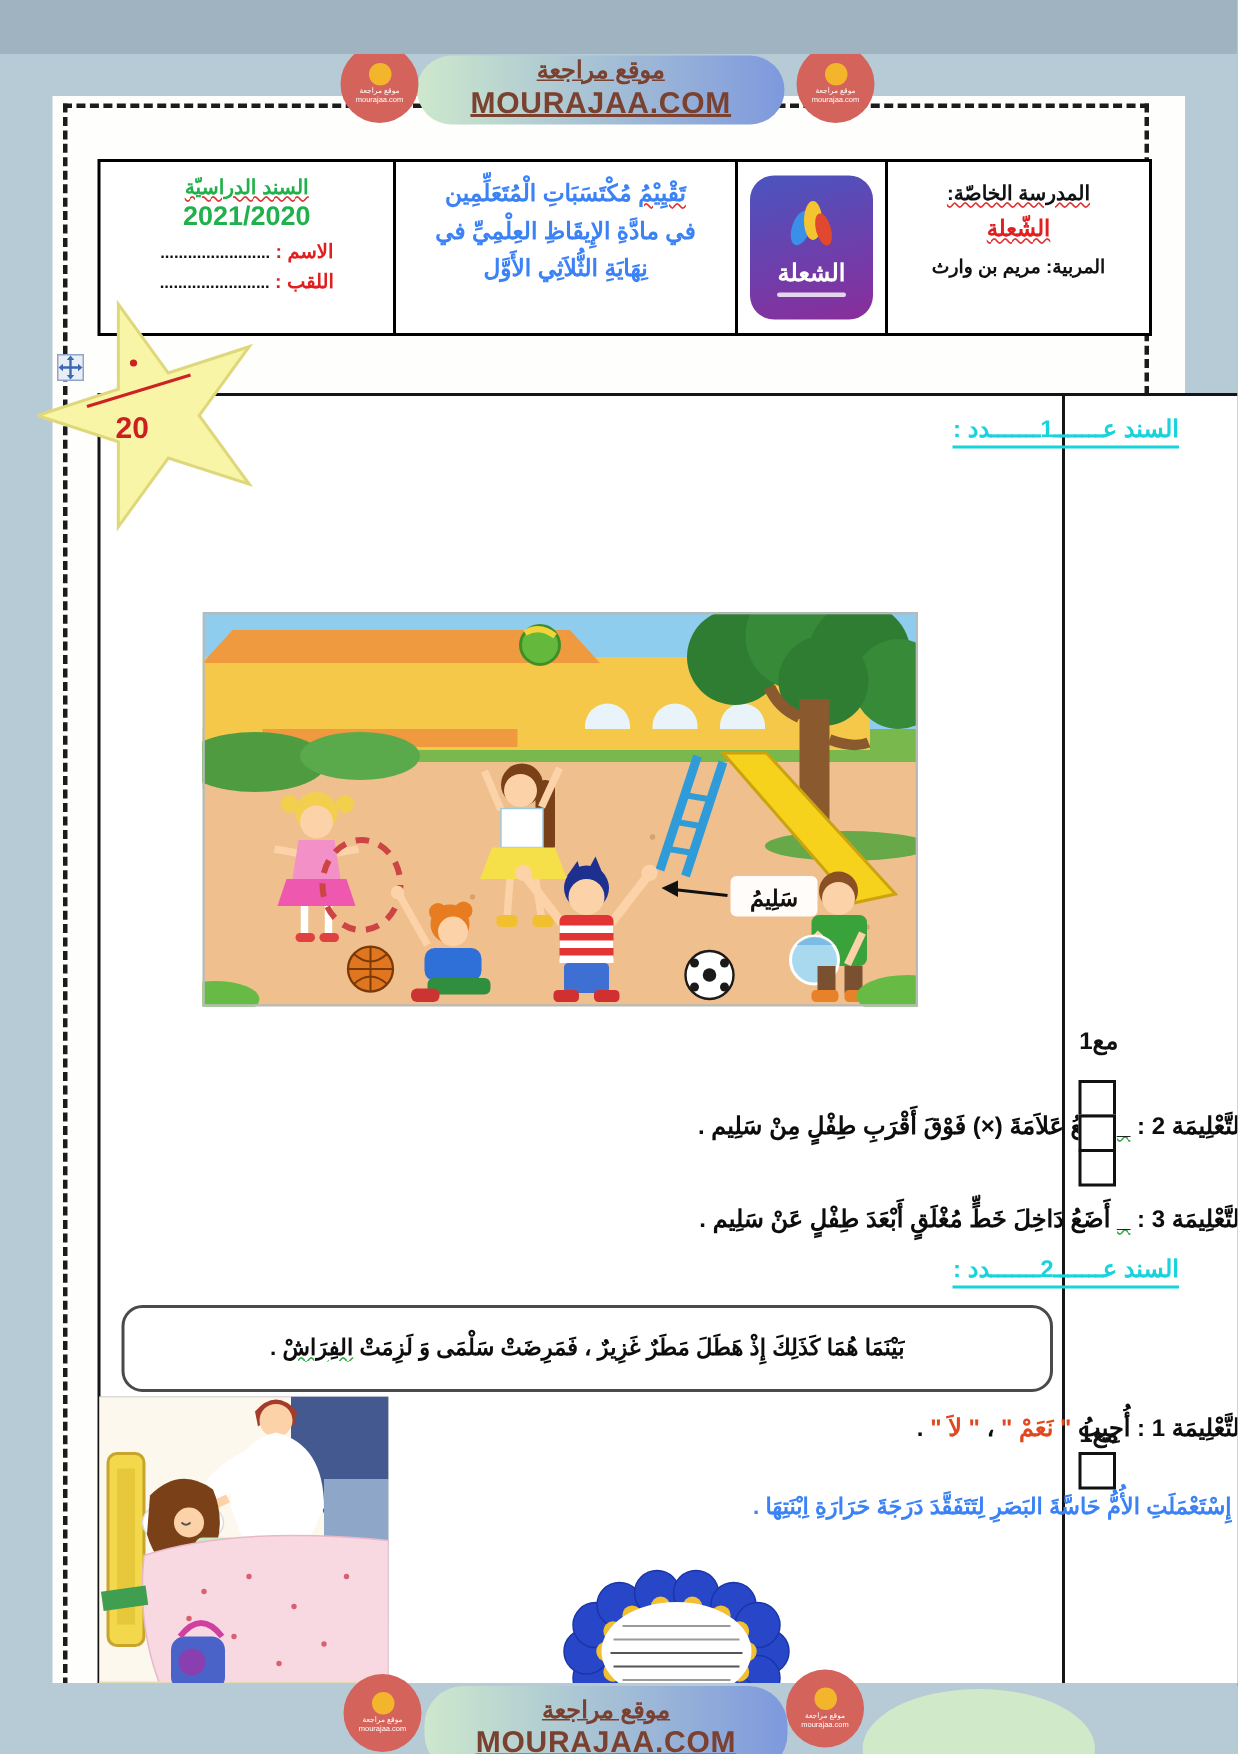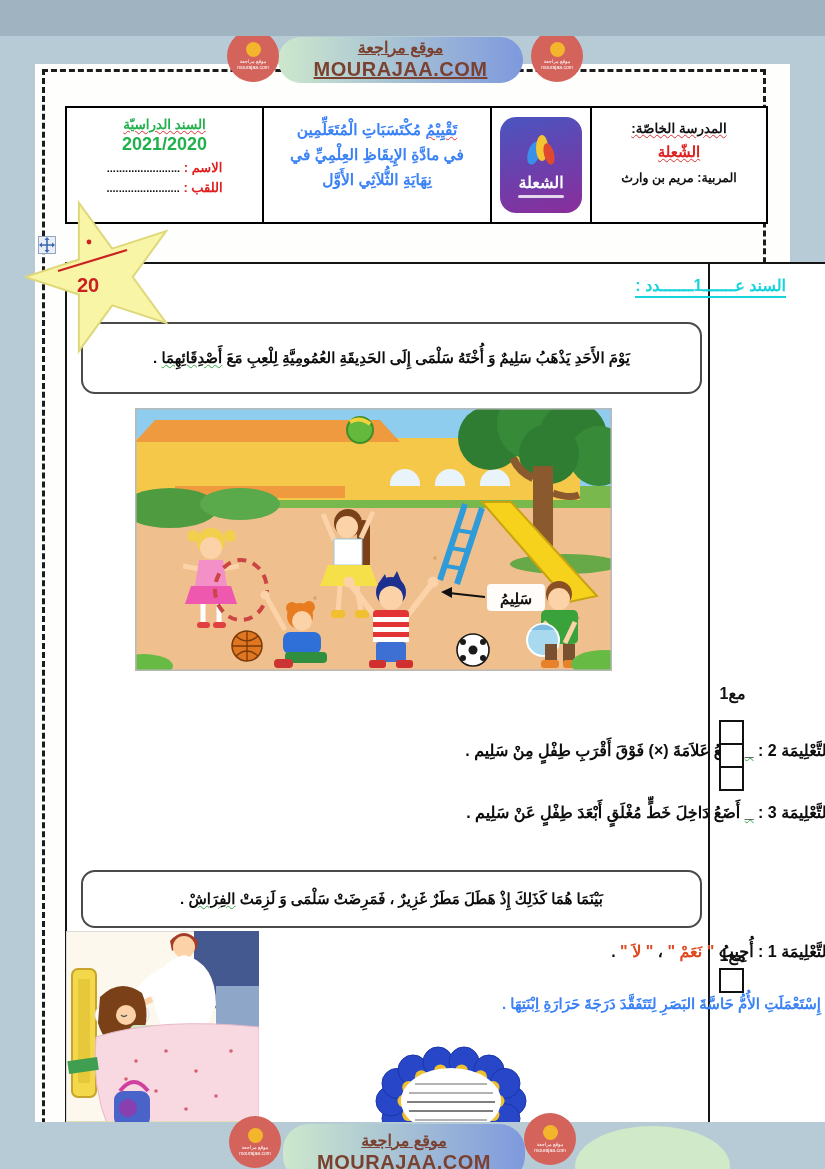--- a/index.html
+++ b/index.html
@@ -146,23 +146,20 @@
       <polygon points="1,9 4,6.5 4,11.5" fill="#3d68b0"></polygon>
       <polygon points="17,9 14,6.5 14,11.5" fill="#3d68b0"></polygon>
     </svg>
   </div>
 
   <div class="abs cbox">
     <div class="mdiv"></div>
 
     <div class="sect-title" style="top:12px;right:55px;">السند عـــــــ1ـــــــدد :</div>
 
-    <div class="pbox" style="top:58px;height:72px;">
-      <span><span>يَوْمَ الأَحَدِ يَذْهَبُ سَلِيمٌ وَ أُخْتَهُ سَلْمَى إِلَى الحَدِيقَةِ العُمُومِيَّةِ لِلْعِبِ مَعَ</span> <span class="sq">أَصْدِقَائِهِمَا</span><span> .</span></span>
-    </div>
 
     <svg class="abs" style="left:68px;top:144px;" width="477" height="263" viewBox="0 0 477 263">
       <rect width="477" height="263" fill="#8fcdef"></rect>
       <rect y="78" width="477" height="40" fill="#79b84c"></rect>
       <rect y="100" width="477" height="163" fill="#efbf8d"></rect>
       <g>
         <rect x="0" y="30" width="445" height="62" fill="#f6c84a"></rect>
         <polygon points="0,34 20,12 245,12 265,34" fill="#ef9a3f"></polygon>
         <rect x="40" y="78" width="170" height="12" fill="#ef9a3f"></rect>
         <path d="M255,76 a15,15 0 0 1 30,0 l0,2 -30,0 z" fill="#e8f4fa"></path>
@@ -286,20 +283,21 @@
       <rect x="0.8" y="0.8" width="475.4" height="261.4" fill="none" stroke="#b9b9b9" stroke-width="1.5"></rect>
     </svg>
 
     <div class="instr" style="top:477px;">
       <span>التَّعْلِيمَة 2 :</span> <span class="sq">_</span> <span>أَضَعُ عَلاَمَةَ (×) فَوْقَ أَقْرَبِ طِفْلٍ مِنْ سَلِيم .</span>
     </div>
     <div class="instr" style="top:539px;">
       <span>التَّعْلِيمَة 3 :</span> <span class="sq">_</span> <span>أَضَعُ دَاخِلَ خَطٍّ مُغْلَقٍ أَبْعَدَ طِفْلٍ عَنْ سَلِيم .</span>
     </div>
 
+    <div class="sect-title" style="top:572px;right:55px;">السند عـــــــ2ـــــــدد :</div>
 
     <div class="pbox" style="top:606px;height:58px;">
       <span><span>بَيْنَمَا هُمَا كَذَلِكَ إِذْ هَطَلَ مَطَرٌ غَزِيرٌ ، فَمَرِضَتْ سَلْمَى وَ لَزِمَتْ</span> <span class="sq">الفِرَاشْ</span><span> .</span></span>
     </div>
 
     <div class="instr" style="top:678px;">
       <span>التَّعْلِيمَة 1 :</span> <span>أُجِيبُ</span> <span class="red">" نَعَمْ "</span> <span>،</span> <span class="red">" لاَ "</span><span> .</span>
     </div>
 
     <div class="note" style="top:731px;">* إِسْتَعْمَلَتِ الأُمُّ حَاسَّةَ البَصَرِ لِتَتَفَقَّدَ دَرَجَةَ حَرَارَةِ اِبْنَتِهَا .</div>

